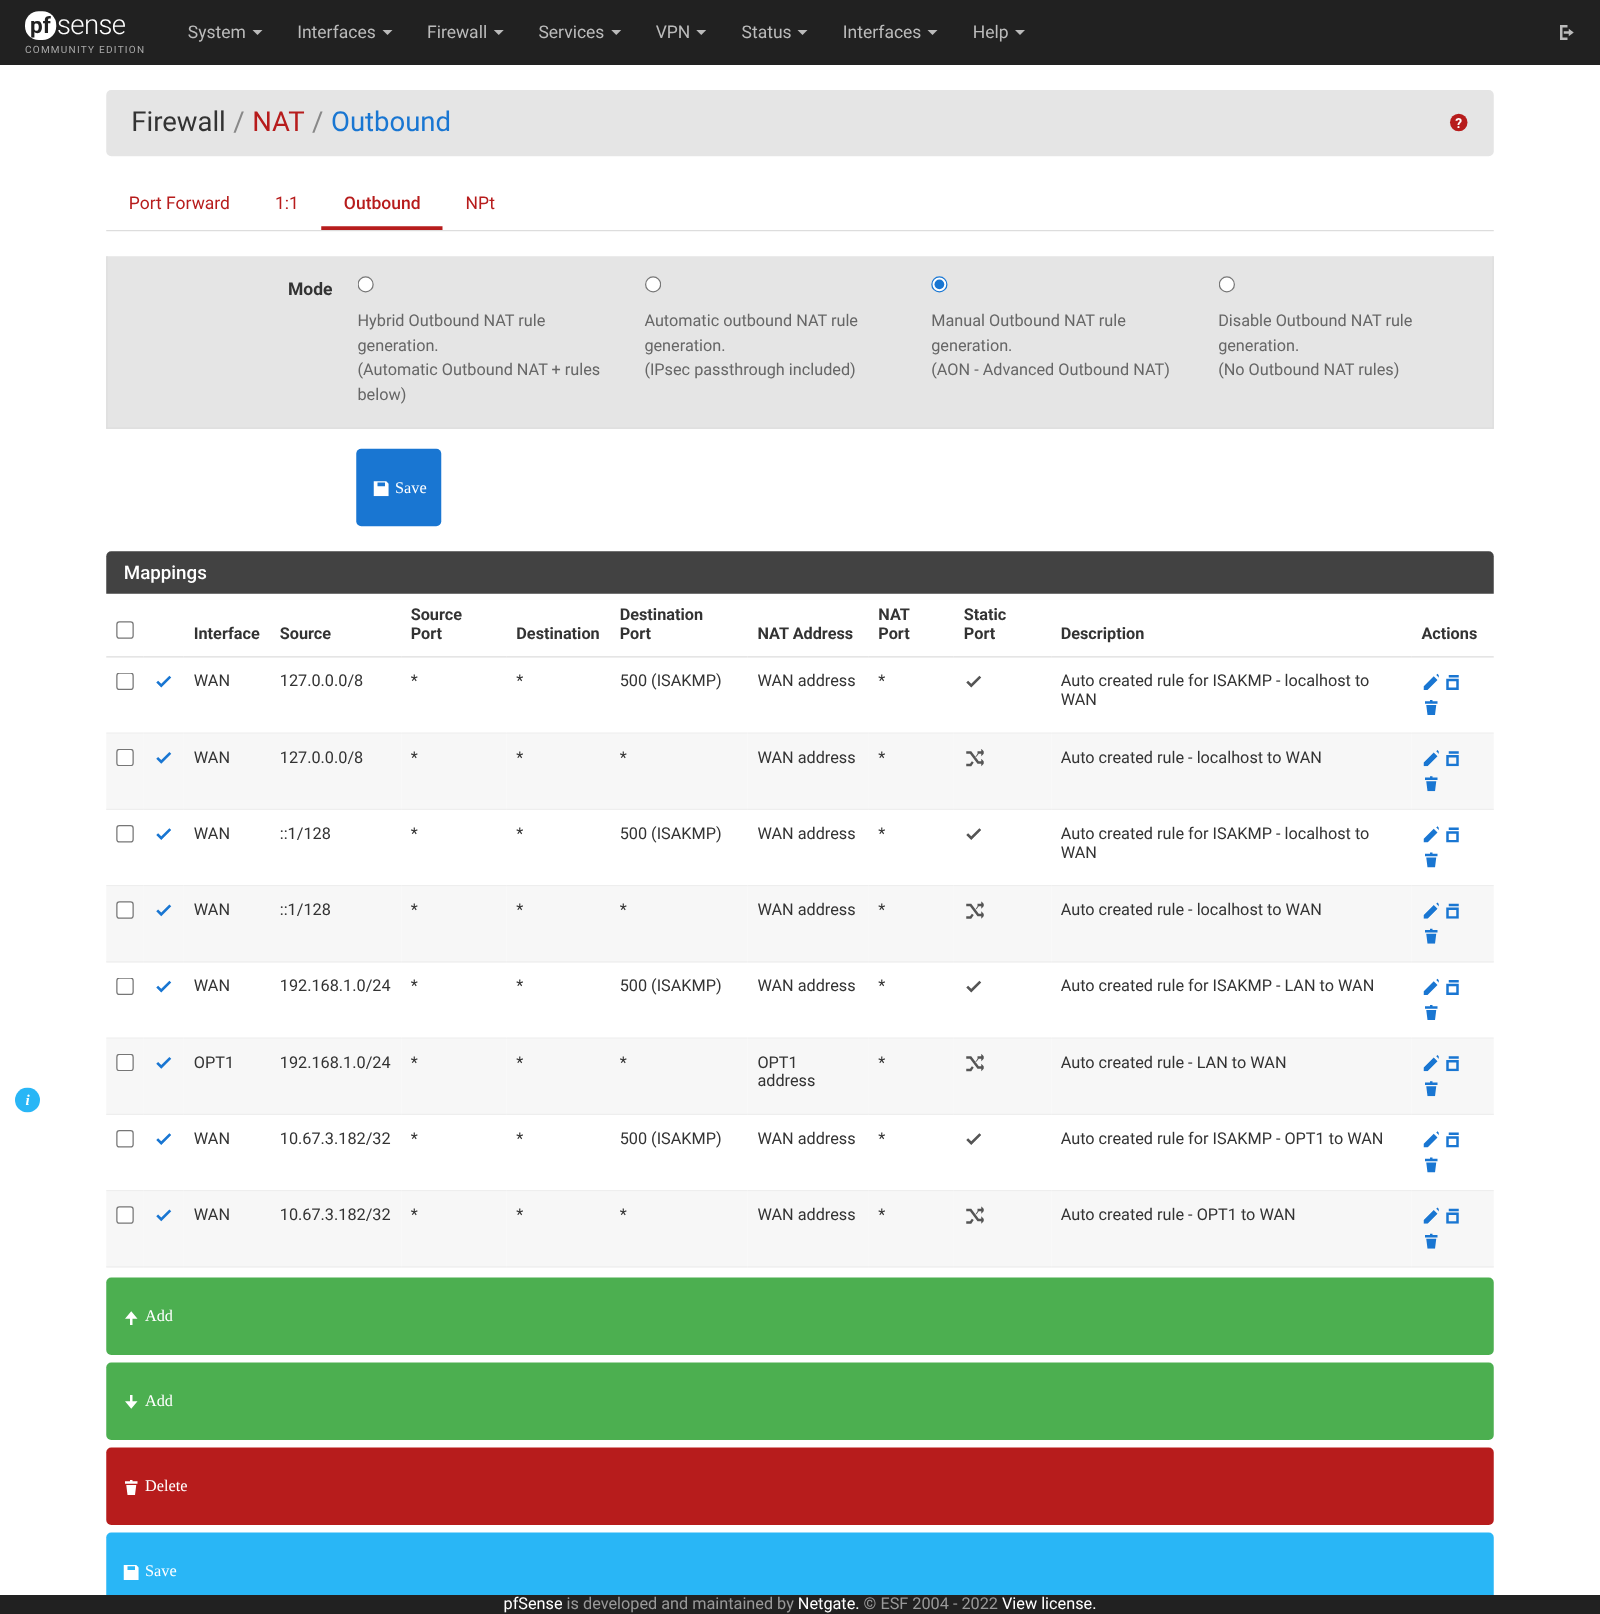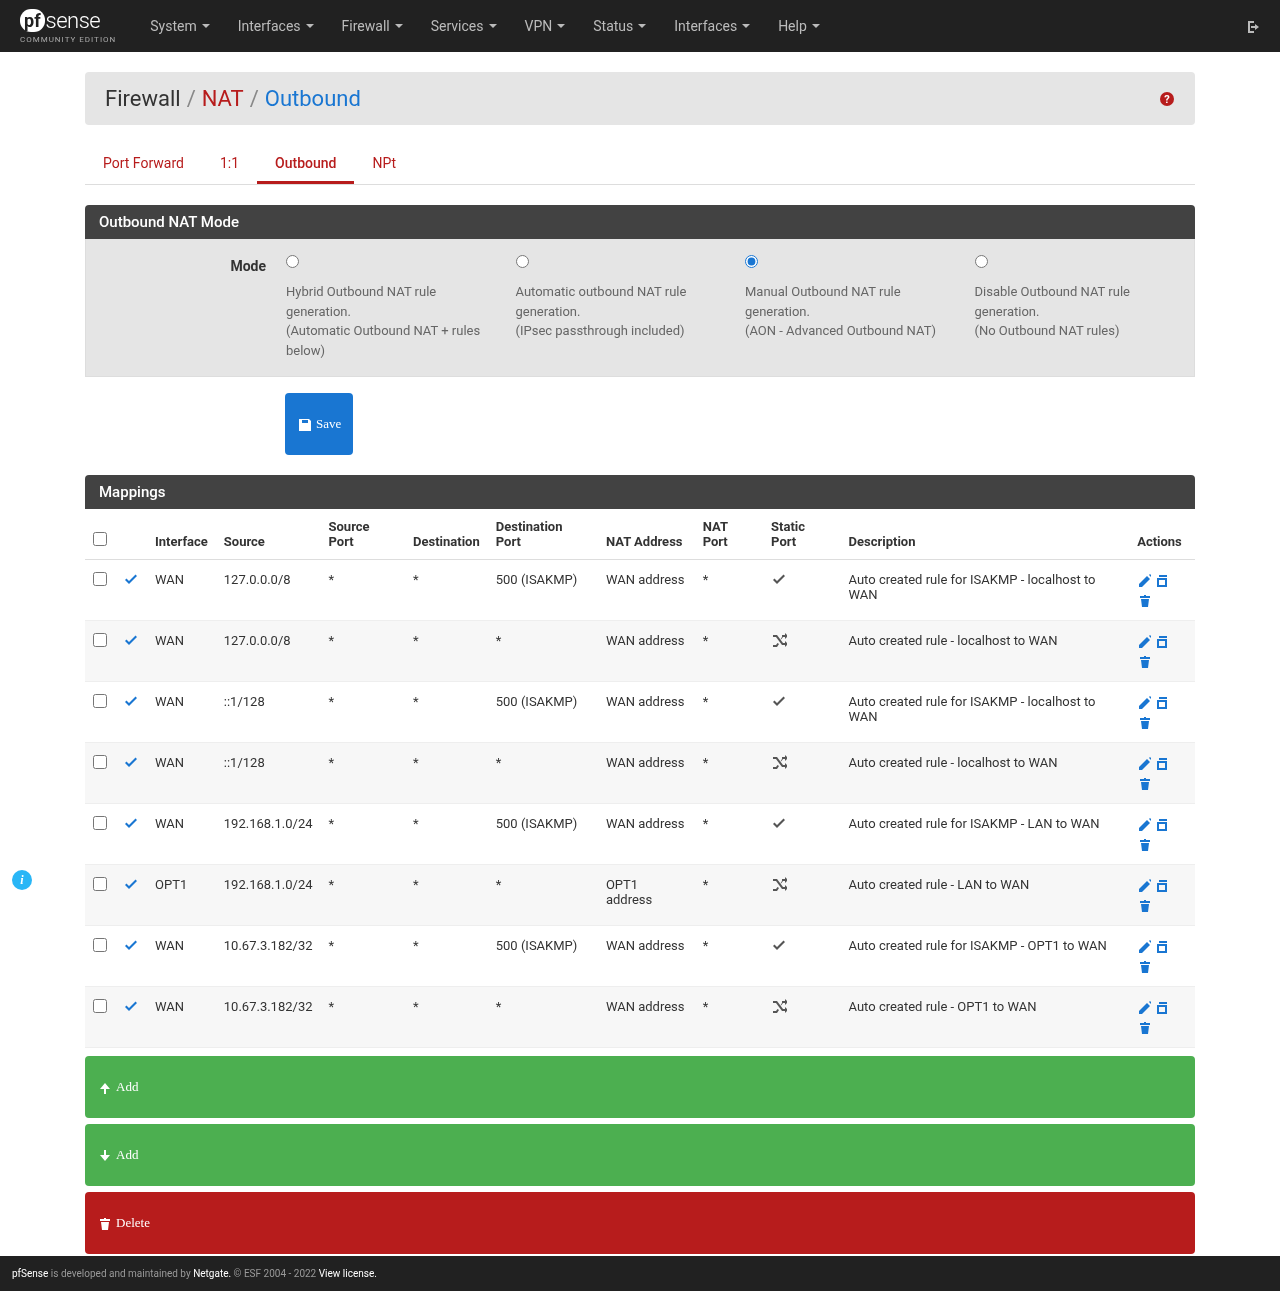--- a/index.html
+++ b/index.html
@@ -69,21 +69,21 @@
 .action-icons { display: flex; flex-wrap: wrap; gap: 4px; max-width: 50px; }
 .action-icons .ai { color: #1976d2; cursor: pointer; font-size: 14px; }
 
 
 .bottom-actions { display: flex; justify-content: flex-end; gap: 6px; margin-top: 8px; margin-bottom: 40px; flex-direction: column; }
 
 
 .float-info { position: fixed; left: 12px; top: 870px; width: 20px; height: 20px; border-radius: 50%; background: #29b6f6; color: #fff; display: flex; align-items: center; justify-content: center; font-size: 12px; font-family: serif; font-style: italic; font-weight: bold; cursor: pointer; }
 
 
-.footer { position: fixed; bottom: 0; left: 0; right: 0; background: #212121; color: #999; text-align: left; padding: 12px; font-size: 10px; }
+.footer { position: fixed; bottom: 0; left: 0; right: 0; background: #212121; color: #999; text-align: center; padding: 0; font-size: 13px; }
 .footer .fw { color: #fff; }
 
 svg.icon { width: 14px; height: 14px; fill: currentColor; vertical-align: -2px; }
 svg.icon-lg { width: 16px; height: 16px; }
 input[type=checkbox] { width: 14px; height: 14px; }
 </style>
 </head>
 <body>
 
 <svg width="0" height="0" style="position:absolute">
@@ -191,21 +191,20 @@
   </div>
 
   <ul class="tabs" id="tabs">
       <li class="tab">Port Forward</li>
       <li class="tab">1:1</li>
       <li class="tab active">Outbound</li>
       <li class="tab">NPt</li>
     </ul>
 
   <div class="panel">
-    <div class="panel-heading">Outbound NAT Mode</div>
     <div class="panel-body">
       <div class="mode-row">
         <div class="mode-label">Mode</div>
         <div class="mode-options" id="mode-options">
             <div class="mode-opt"><input type="radio" name="mode" style="">
     <div class="mode-opt-text">Hybrid Outbound NAT rule generation.<br>(Automatic Outbound NAT + rules below)</div></div>
             <div class="mode-opt"><input type="radio" name="mode" style="">
     <div class="mode-opt-text">Automatic outbound NAT rule generation.<br>(IPsec passthrough included)</div></div>
             <div class="mode-opt"><input type="radio" name="mode" checked="" style="">
     <div class="mode-opt-text">Manual Outbound NAT rule generation.<br>(AON - Advanced Outbound NAT)</div></div>

